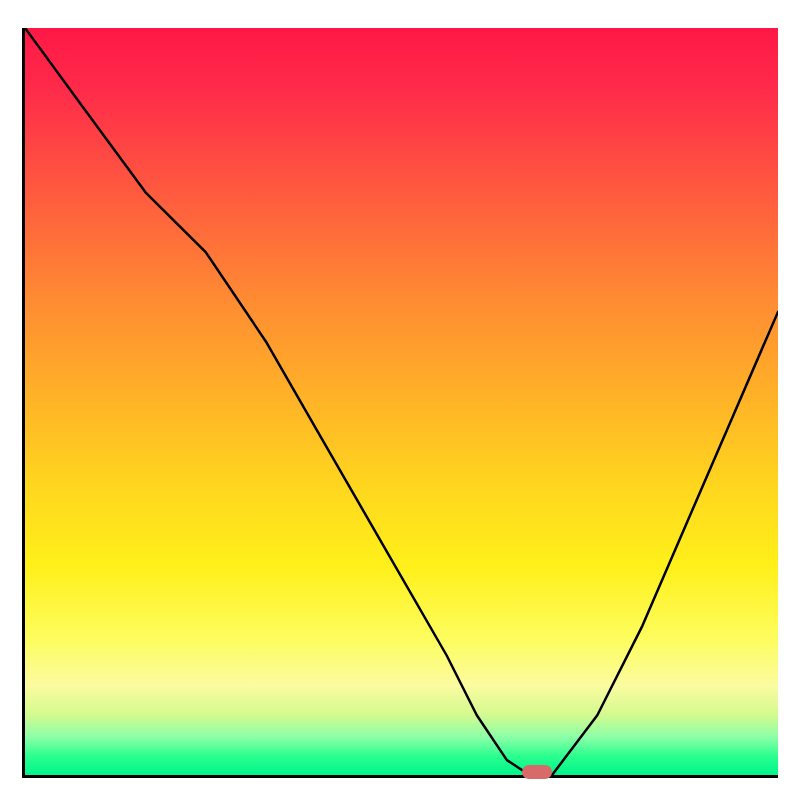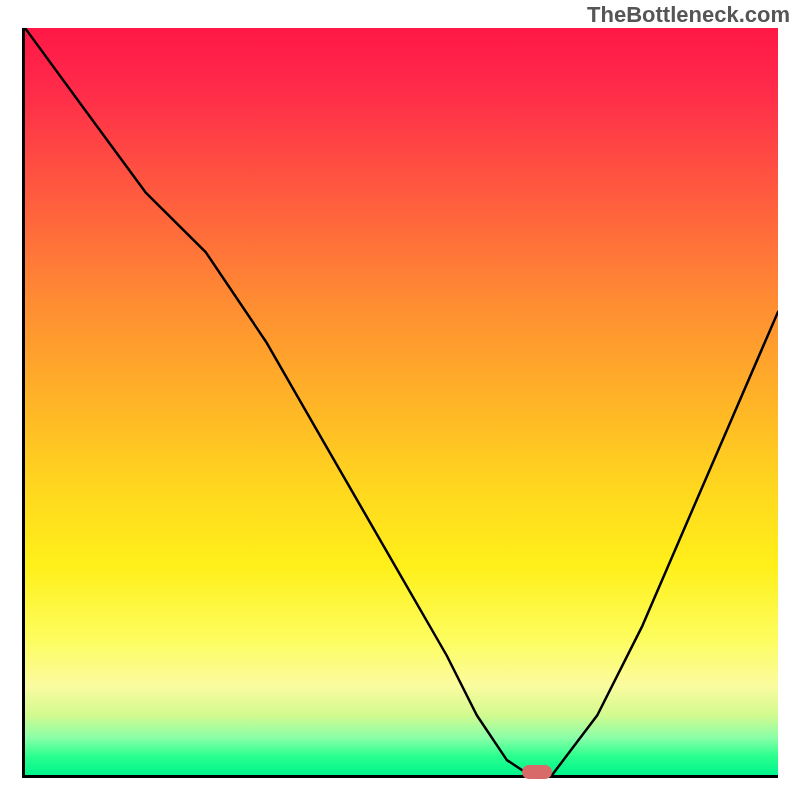--- a/index.html
+++ b/index.html
@@ -75,21 +75,20 @@
     background: #d96a6a;
     z-index: 6;
     transform: translate(-50%, -50%);
   }
 </style>
 </head>
 <body>
 
 <div class="container">
 
-  <div class="watermark">TheBottleneck.com</div>
 
   <div class="plot-frame">
     <div class="gradient-bg"></div>
 
     <svg class="curve" viewBox="0 0 753 747" preserveAspectRatio="none">
       <path id="curve-path" fill="none" stroke="#000000" stroke-width="2.5" stroke-linejoin="round" stroke-linecap="round" d="M0.0 0.0 L60.2 82.2 L120.5 164.3 L180.7 224.1 L241.0 313.7 L301.2 418.3 L361.4 522.9 L421.7 627.5 L451.8 687.2 L481.9 732.1 L504.5 747.0 L527.1 747.0 L572.3 687.2 L617.5 597.6 L662.6 493.0 L707.8 388.4 L753.0 283.9"></path>
     </svg>
 
     <div id="min-marker" class="min-marker" style="left: 512.04px; top: 744px; background: rgb(217, 106, 106);"></div>
   </div>

